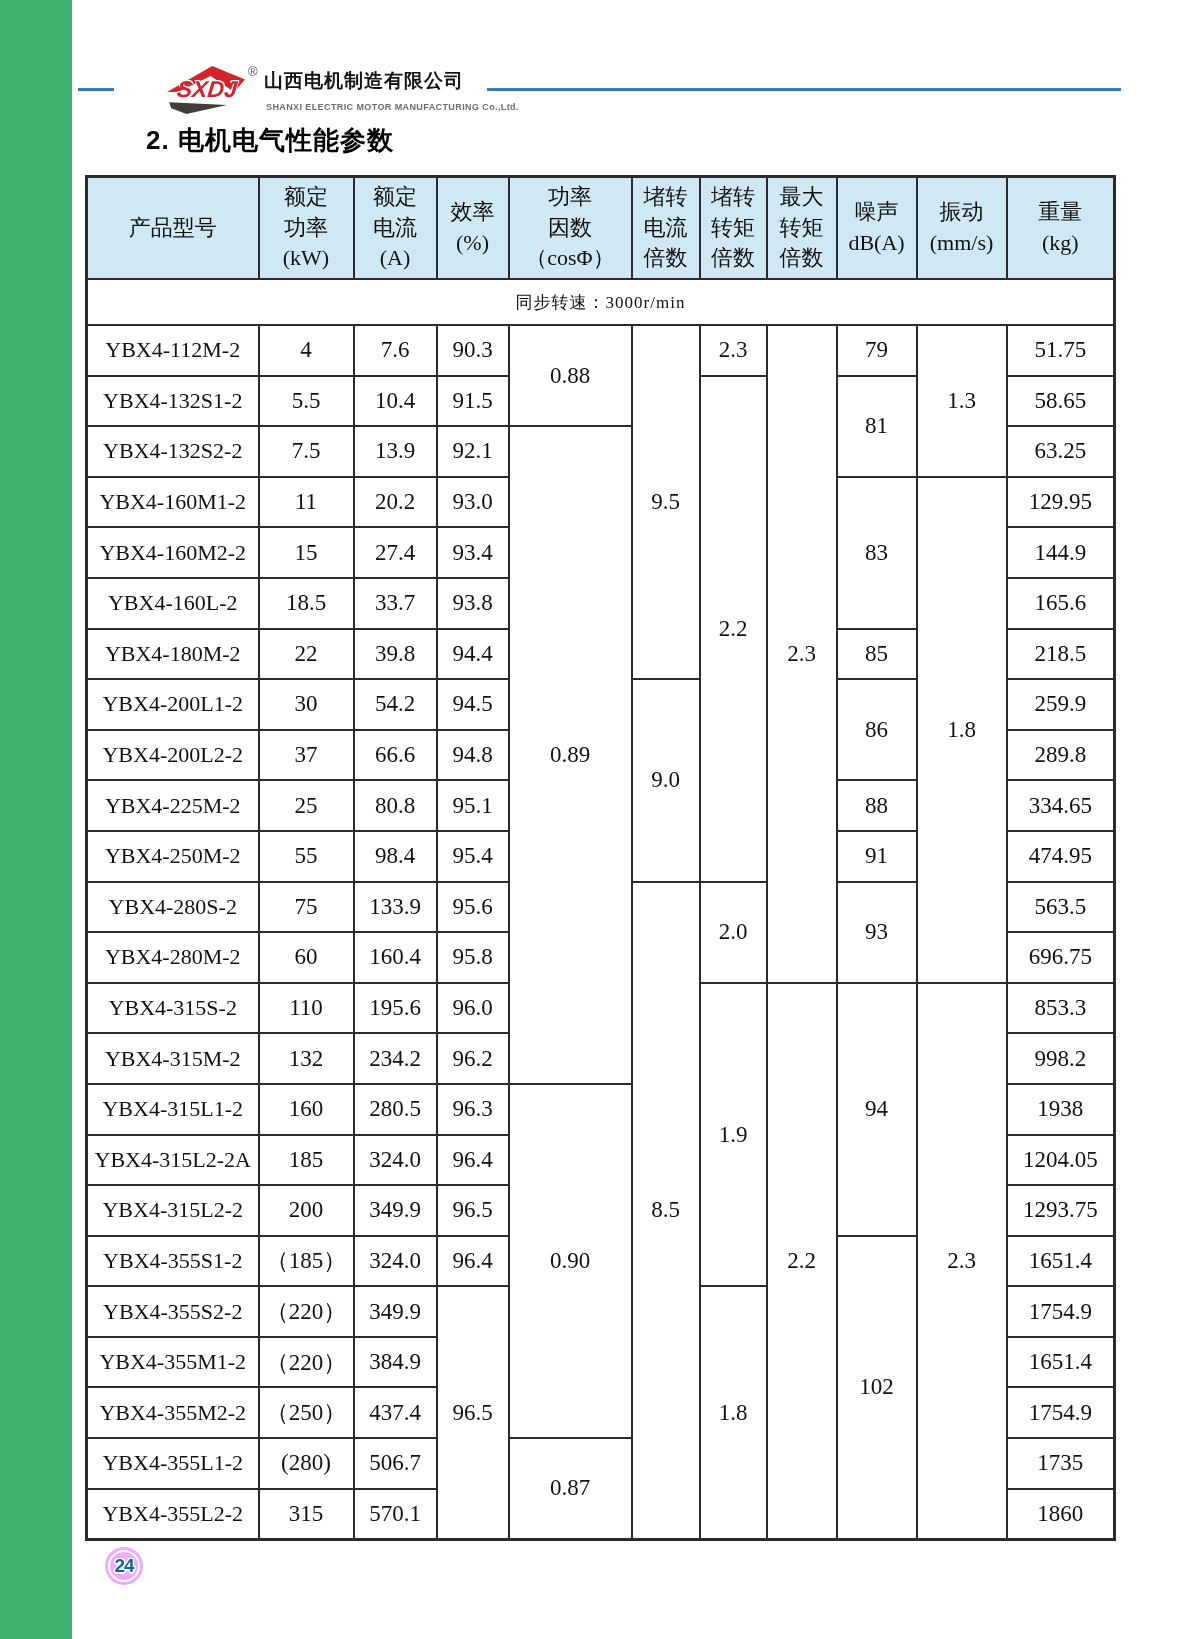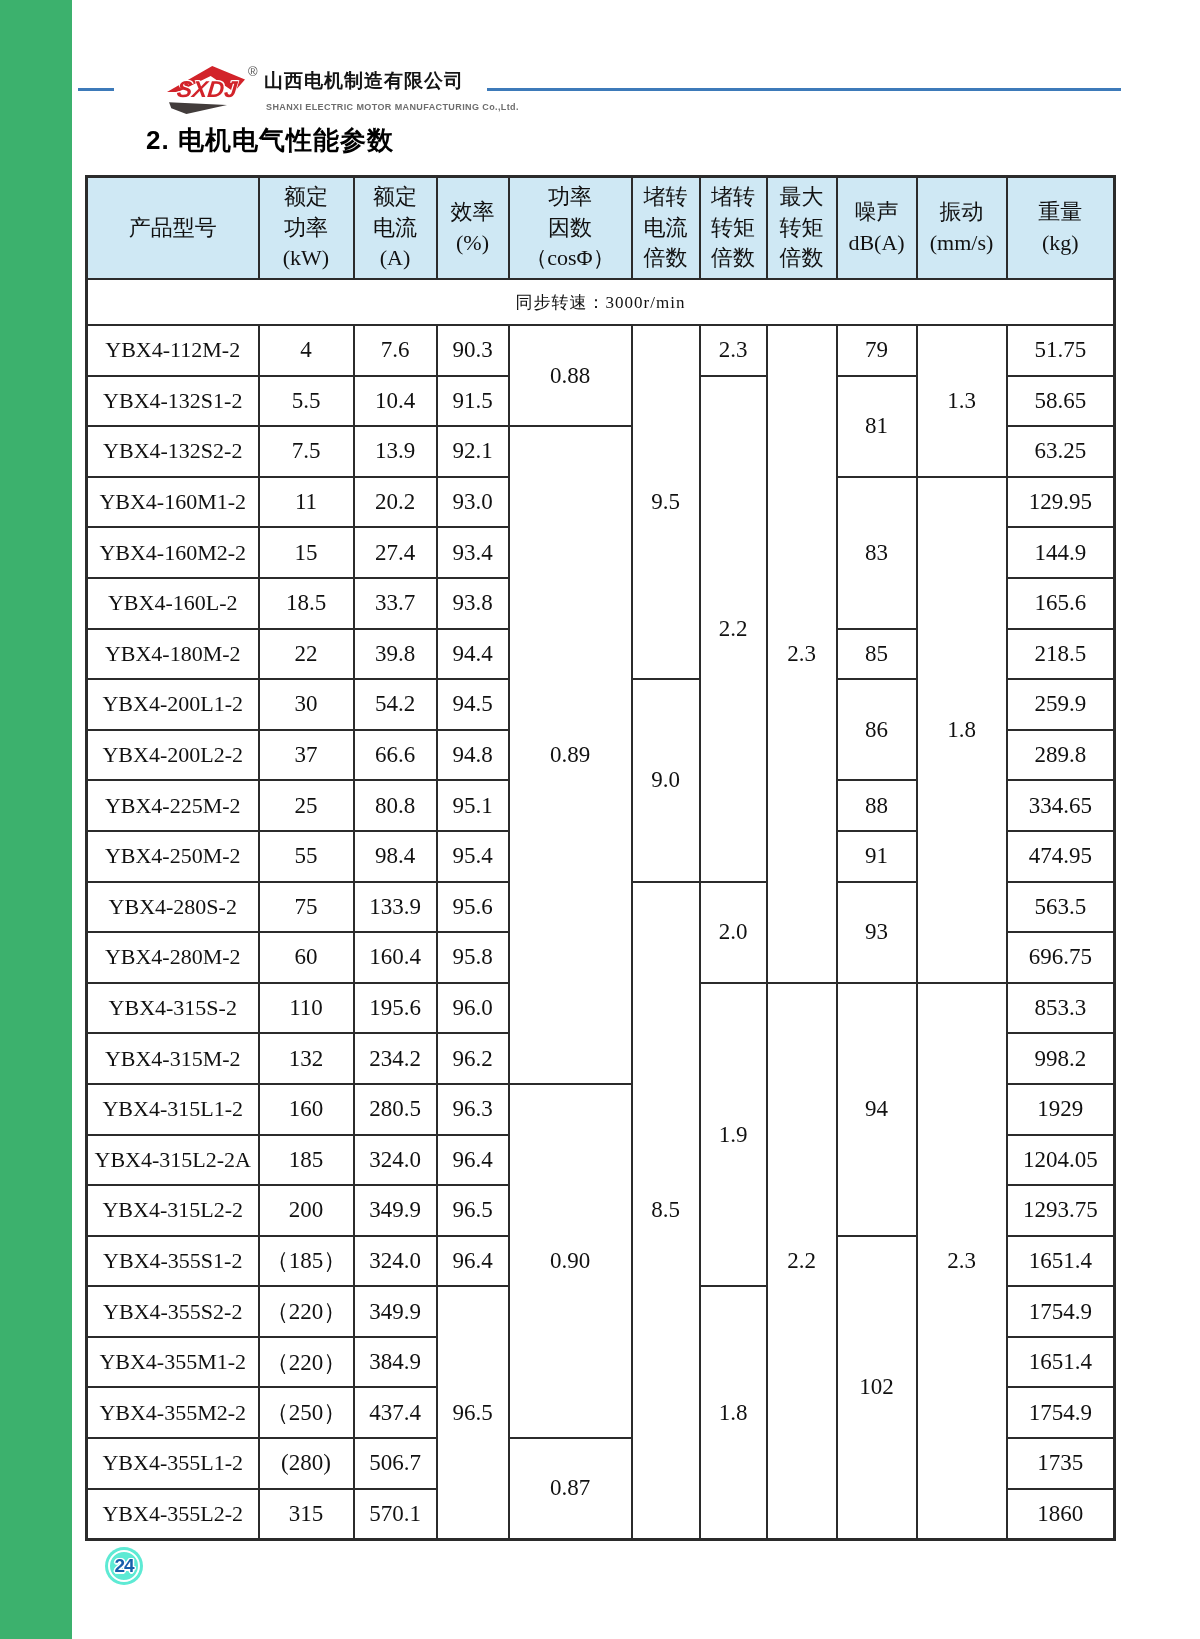--- a/index.html
+++ b/index.html
@@ -72,21 +72,21 @@
     background:#cfe8f4; font-weight:normal; font-size:22px; line-height:1.4;
     white-space:pre-line; height:100px;
   }
   .sync-row td { height:44px; font-size:17px; letter-spacing:1px; }
   .data-row { height:50.6px; }
   .data-row td { font-size:23px; }
   .data-row td.model { font-size:22px;margin-left:19px; }
   
   .page-badge {
     position:absolute; left:105px; top:1547px; width:38px; height:38px;
-    border-radius:50%; background:#5eead4;
+    border-radius:50%; background:#f0abfc;
     display:flex; align-items:center; justify-content:center;
   }
   .page-badge::before {
     content:""; position:absolute; left:3px; top:3px; right:3px; bottom:3px;
     border:2px solid #fff; border-radius:50%;
   }
   .badge-num {
     position:relative; z-index:1;
     font-family:"Liberation Sans",sans-serif; font-weight:bold; font-size:19px;
     color:#1660ab; letter-spacing:-1px;
@@ -290,21 +290,21 @@
       <td>234.2</td>
       <td>96.2</td>
       <td>998.2</td>
     </tr>
     <tr class="data-row">
       <td class="model">YBX4-315L1-2</td>
       <td>160</td>
       <td>280.5</td>
       <td>96.3</td>
       <td rowspan="7">0.90</td>
-      <td>1929</td>
+      <td>1938</td>
     </tr>
     <tr class="data-row">
       <td class="model">YBX4-315L2-2A</td>
       <td>185</td>
       <td>324.0</td>
       <td>96.4</td>
       <td>1204.05</td>
     </tr>
     <tr class="data-row">
       <td class="model">YBX4-315L2-2</td>

